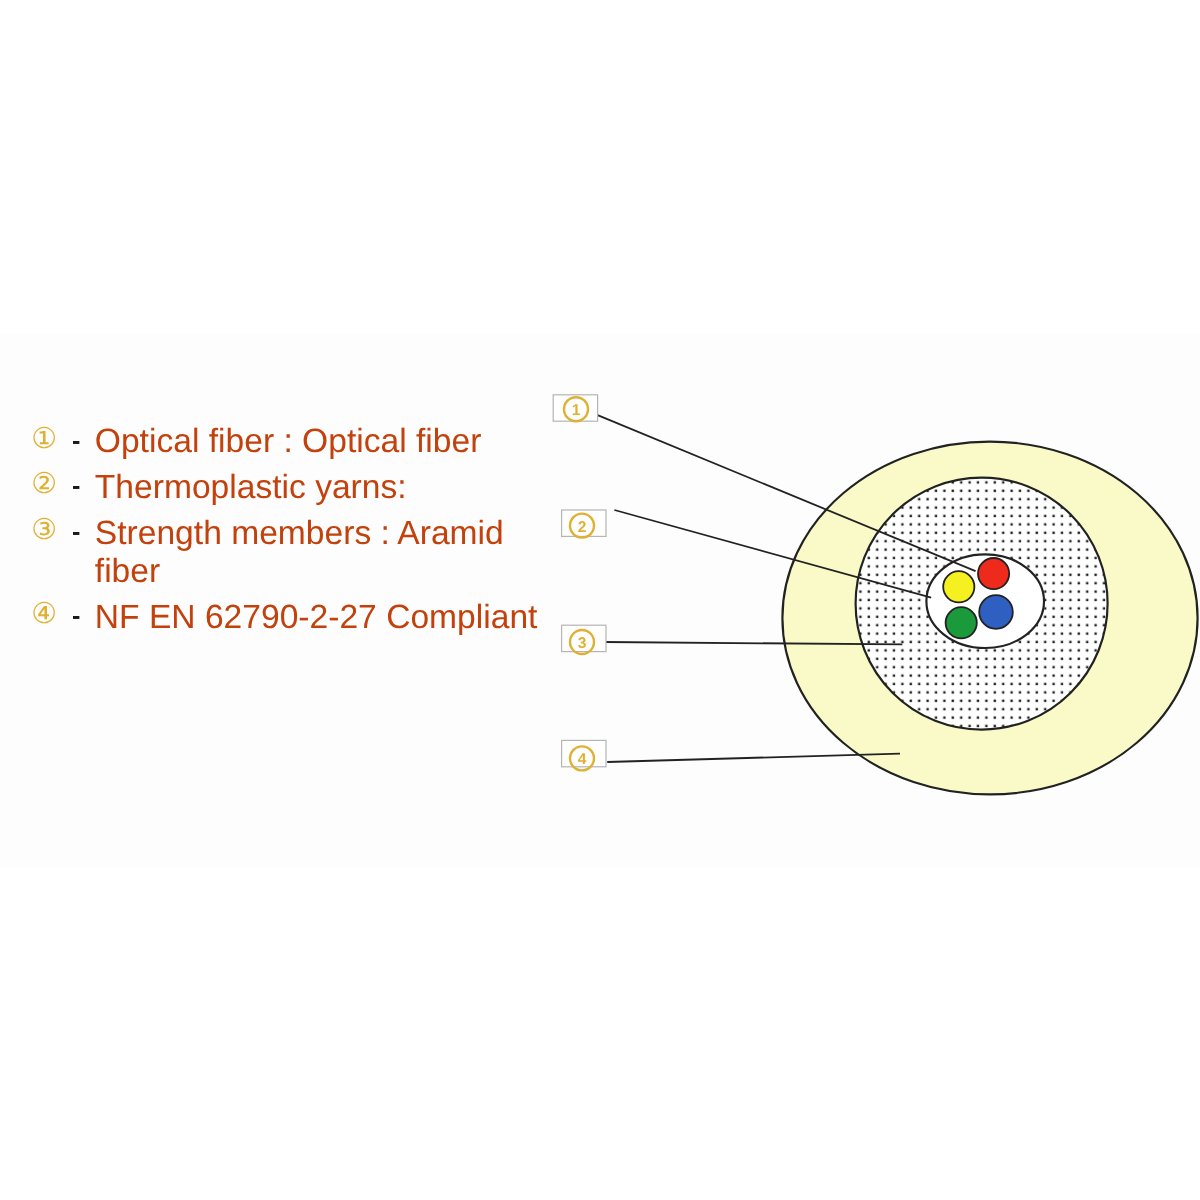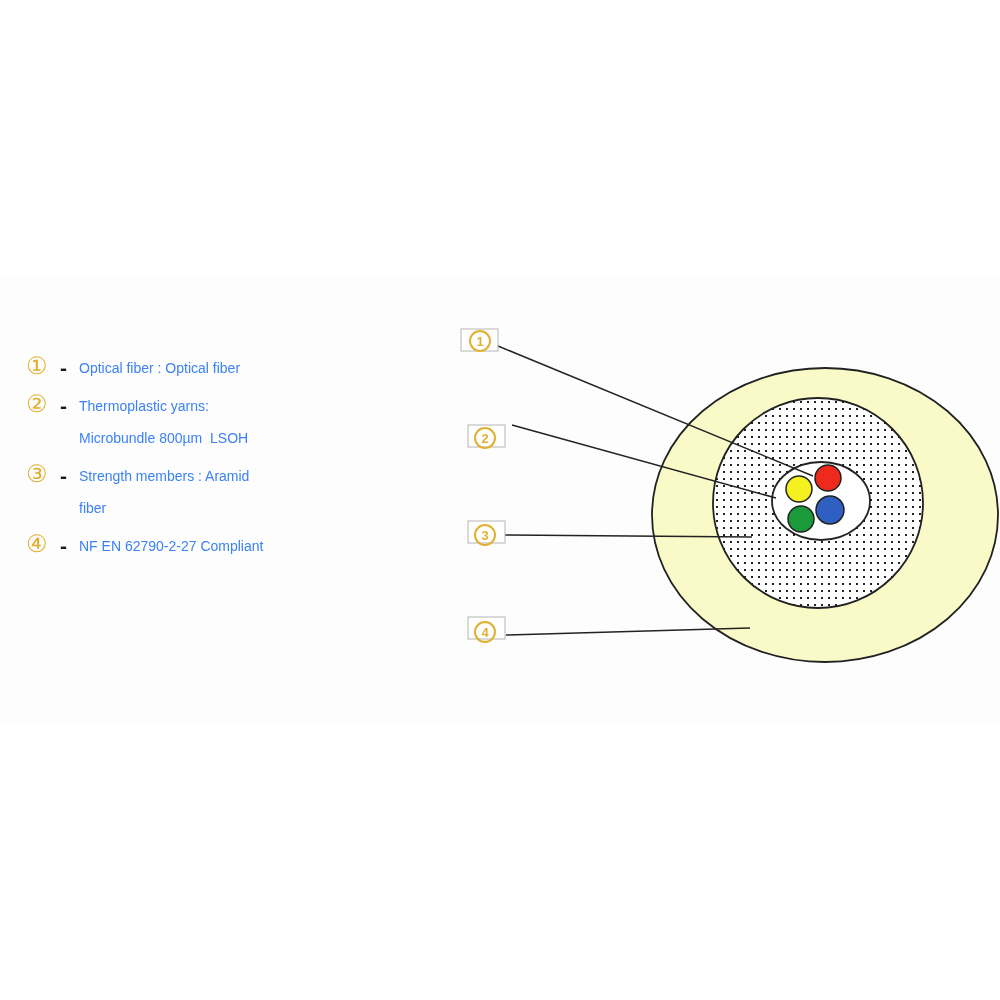--- a/index.html
+++ b/index.html
@@ -1,41 +1,40 @@
 <!DOCTYPE html>
 <html><head>
 <meta charset="utf-8">
 <style>
   html,body{margin:0;padding:0;background:#ffffff;}
   body{width:1000px;height:1000px;position:relative;overflow:hidden;font-family:"Liberation Sans",sans-serif;}
   .panel{position:absolute;left:0;top:278px;width:1000px;height:445px;background:#fdfdfd;}
   .legend{position:absolute;left:26px;top:352px;width:400px;}
   .legend-item{position:relative;margin-bottom:6px;}
-  .legend-line{font-size:14px;color:#3b82f6;line-height:32px;white-space:pre;}
+  .legend-line{font-size:28px;color:#c2410c;line-height:32px;white-space:pre;}
   .legend-num{position:absolute;left:0;top:2px;width:24px;height:24px;color:#e0b032;font-size:24px;line-height:24px;}
   .legend-dash{position:absolute;left:34px;top:0;font-size:21px;line-height:32px;font-weight:bold;color:#1a1a1a;}
   .legend-text{padding-left:53px;}
   svg.diagram{position:absolute;left:0;top:0;}
 </style>
 </head>
 <body>
 
 <div class="panel"></div>
 
 <div class="legend">
   <div class="legend-item">
     <span class="legend-num">①</span>
     <span class="legend-dash">-</span>
     <div class="legend-line legend-text">Optical fiber : Optical fiber</div>
   </div>
   <div class="legend-item">
     <span class="legend-num">②</span>
     <span class="legend-dash">-</span>
     <div class="legend-line legend-text">Thermoplastic yarns:</div>
-    <div class="legend-line legend-text">Microbundle 800µm  LSOH</div>
   </div>
   <div class="legend-item">
     <span class="legend-num">③</span>
     <span class="legend-dash">-</span>
     <div class="legend-line legend-text">Strength members : Aramid</div>
     <div class="legend-line legend-text">fiber</div>
   </div>
   <div class="legend-item">
     <span class="legend-num">④</span>
     <span class="legend-dash">-</span>

